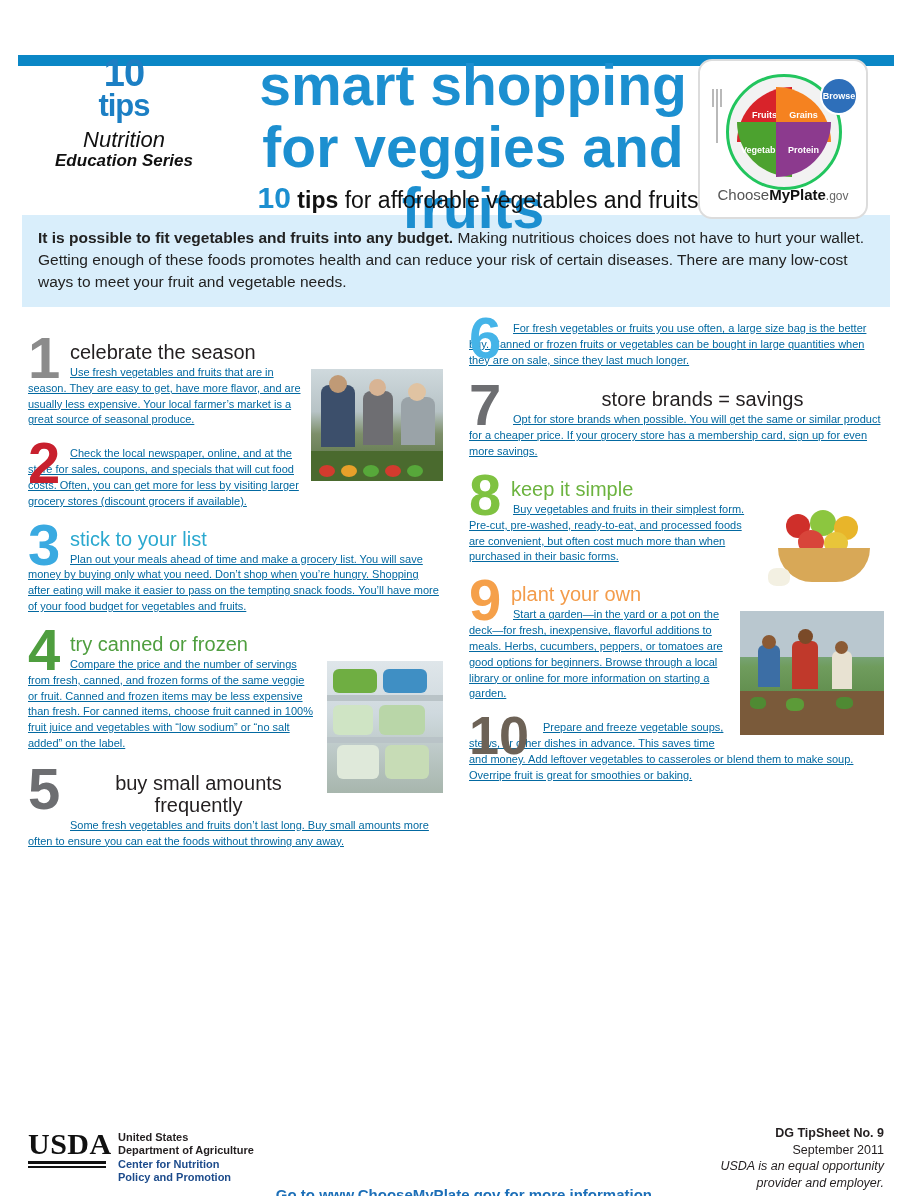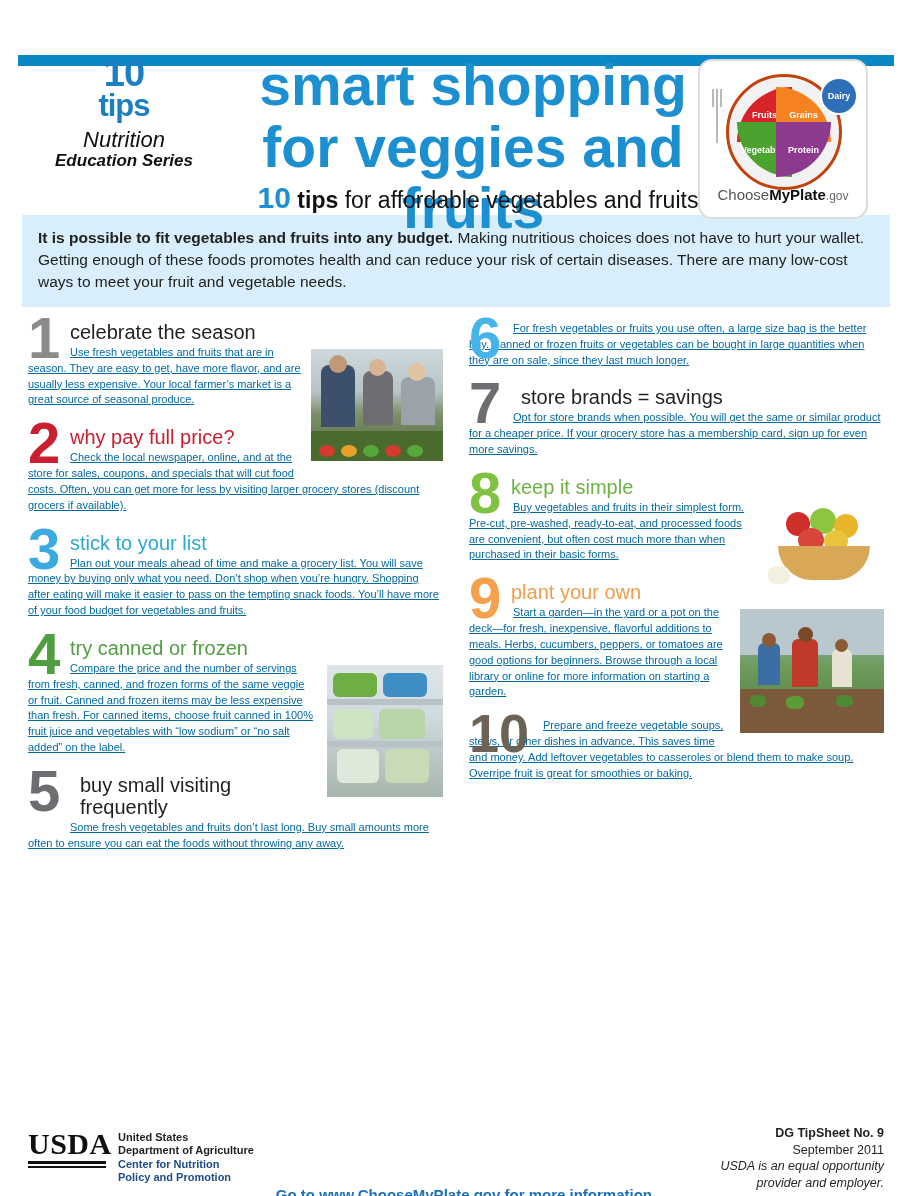--- a/index.html
+++ b/index.html
@@ -116,21 +116,21 @@
     box-sizing: border-box;
   }
   .plate {
     position: absolute;
     left: 26px;
     top: 13px;
     width: 116px;
     height: 116px;
     border-radius: 50%;
     background: #f2f2f2;
-    border: 3px solid #c2410c;
+    border: 3px solid #22c55e;
     box-sizing: border-box;
     overflow: hidden;
   }
   .q {
     position: absolute;
     width: 50%;
     height: 50%;
     font-size: 9px;
     font-weight: bold;
     color: #fff;
@@ -224,21 +224,21 @@
     line-height: 1;
     font-weight: bold;
   }
   .tip .num.wide { font-size: 54px; }
   .tip .title {
     font-size: 20px;
     margin-left: 42px;
     line-height: 1.1;
     margin-bottom: 2px;
   }
-  .tip .title.indent-more { margin-left: 52px; }
+  .tip .title.indent-more { margin-left: 52px; text-align: center; }
   .tip .body {
     font-size: 11px;
     line-height: 1.44;
     color: #0369a1;
     text-decoration: underline;
   }
   .tip .body .pad {
     display: block;
     padding-left: 48px;
   }
@@ -250,21 +250,21 @@
   .c-green  { color: #4f9e3f; }
   .c-dgray  { color: #6d6e71; }
   .c-ltblue { color: #45b4e8; }
   .c-dkgray2{ color: #6d6e71; }
   .c-lgreen { color: #7fc241; }
   .c-orange { color: #f5a04a; }
   .c-brown  { color: #6d6256; }
   .t-red    { color: #c8202e; }
   .t-teal   { color: #2aa8cf; }
   .t-green  { color: #4f9e3f; }
-  .t-dark   { color: #231f20; }
+  .t-dark   { color: #231f20; margin-top: 20px; }
   .t-lgreen { color: #6cb33f; }
   .t-orange { color: #f39c4b; }
 
   
   .photo {
     float: right;
     margin: 4px 0 6px 10px;
     border: 0;
     position: relative;
     overflow: hidden;
@@ -383,21 +383,21 @@
           <span></span>
           <span></span>
           <span class="stem"></span>
       </div>
       <div class="plate">
         <div class="q fruits">Fruits</div>
         <div class="q grains">Grains</div>
         <div class="q veg">Vegetables</div>
         <div class="q protein">Protein</div>
       </div>
-      <div class="dairy">Dairy</div>
+      <div class="dairy">Browse</div>
       <div class="myplate-word">
         <span>Choose</span><b>MyPlate</b><span class="gov">.gov</span>
       </div>
     </div>
   </div>
 
   <div class="intro">
     <span class="lead">It is possible to fit vegetables and fruits into any budget.</span><span> Making nutritious choices does not have to hurt your wallet. Getting enough of these foods promotes health and can reduce your risk of certain diseases. There are many low-cost ways to meet your fruit and vegetable needs.</span>
   </div>
 
@@ -421,21 +421,20 @@
           <div class="market-veg" style="left:30px;background:#e8a02a;"></div>
           <div class="market-veg" style="left:52px;background:#57a83a;"></div>
           <div class="market-veg" style="left:74px;background:#d23b2e;"></div>
           <div class="market-veg" style="left:96px;background:#57a83a;"></div>
         </div>
         <div class="body"><span class="pad" style="display:inline;padding-left:42px;">Use fresh vegetables and fruits that are in season. They are easy to get, have more flavor, and are usually less expensive. Your local farmer’s market is a great source of seasonal produce.</span></div>
       </div>
 
       <div class="tip">
         <div class="num c-red">2</div>
-        <div class="title t-red">why pay full price?</div>
         <div class="body"><span style="padding-left:42px;">Check the local newspaper, online, and at the store for sales, coupons, and specials that will cut food costs. Often, you can get more for less by visiting larger grocery stores (discount grocers if available).</span></div>
       </div>
 
       <div class="tip">
         <div class="num c-blue">3</div>
         <div class="title t-teal">stick to your list</div>
         <div class="body"><span style="padding-left:42px;">Plan out your meals ahead of time and make a grocery list. You will save money by buying only what you need. Don’t shop when you’re hungry. Shopping after eating will make it easier to pass on the tempting snack foods. You’ll have more of your food budget for vegetables and fruits.</span></div>
       </div>
 
       <div class="tip">
@@ -450,21 +449,21 @@
           <div class="bag" style="left:6px;top:44px;width:40px;height:30px;background:#cfe4c4;"></div>
           <div class="bag" style="left:52px;top:44px;width:46px;height:30px;background:#b9d6a8;"></div>
           <div class="bag" style="left:10px;top:84px;width:42px;height:34px;background:#dfe9da;"></div>
           <div class="bag" style="left:58px;top:84px;width:44px;height:34px;background:#c7dcb6;"></div>
         </div>
         <div class="body"><span style="padding-left:42px;">Compare the price and the number of servings from fresh, canned, and frozen forms of the same veggie or fruit. Canned and frozen items may be less expensive than fresh. For canned items, choose fruit canned in 100% fruit juice and vegetables with “low sodium” or “no salt added” on the label.</span></div>
       </div>
 
       <div class="tip">
         <div class="num c-dgray">5</div>
-        <div class="title t-dark indent-more">buy small visiting frequently</div>
+        <div class="title t-dark indent-more">buy small amounts frequently</div>
         <div class="body"><span style="padding-left:42px;">Some fresh vegetables and fruits don’t last long. Buy small amounts more often to ensure you can eat the foods without throwing any away.</span></div>
       </div>
 
     </div>
 
     <div class="col">
 
       <div class="tip">
         <div class="num c-ltblue">6</div>
         <div class="body"><span style="padding-left:44px;margin-top:8px;">For fresh vegetables or fruits you use often, a large size bag is the better buy. Canned or frozen fruits or vegetables can be bought in large quantities when they are on sale, since they last much longer.</span></div>

